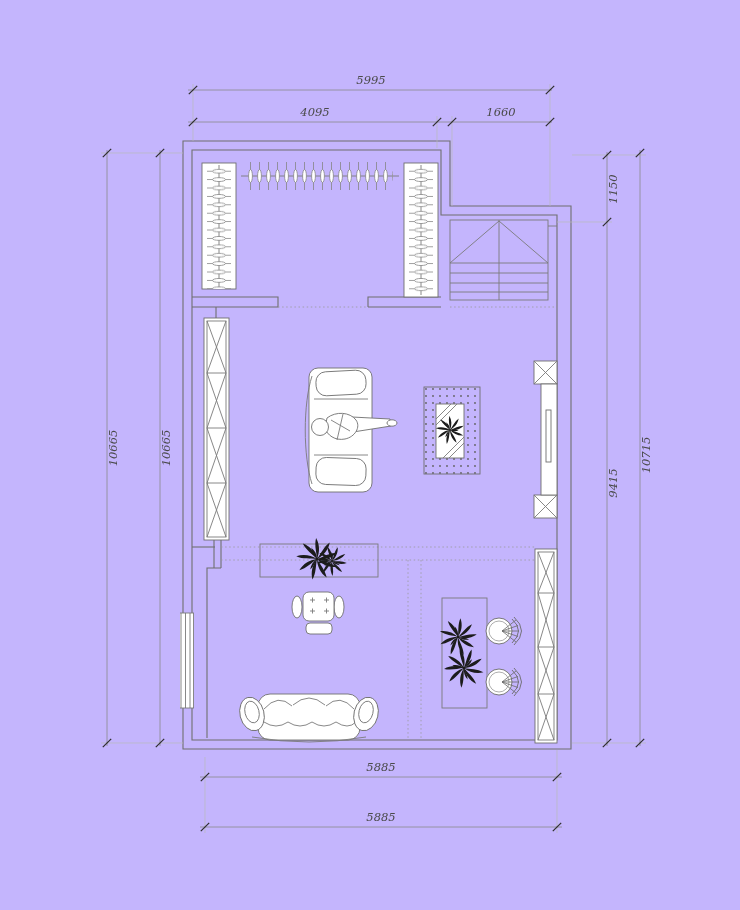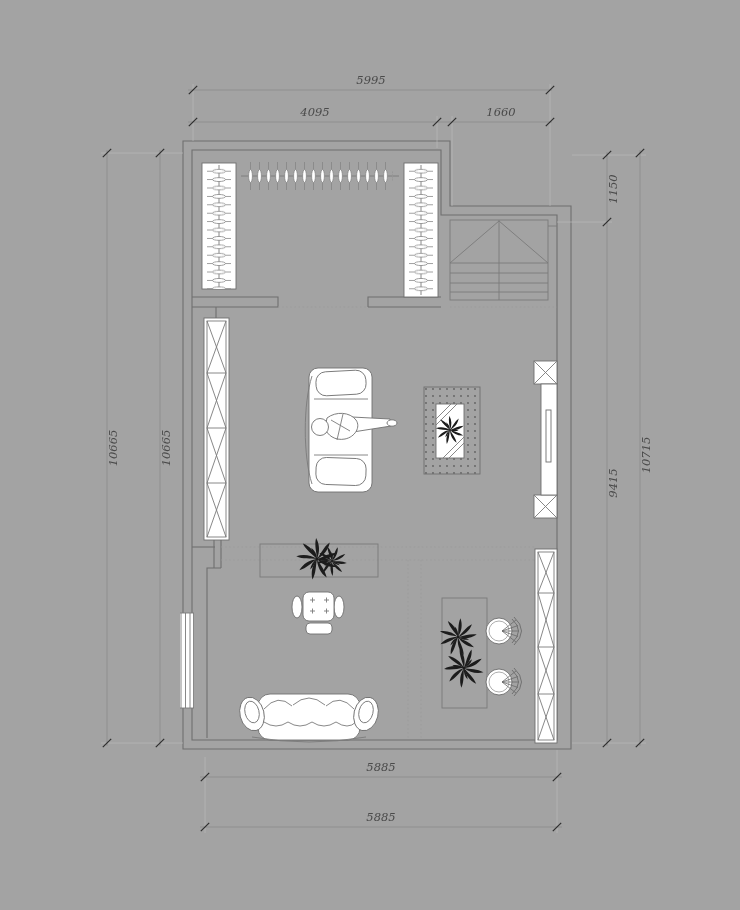--- a/index.html
+++ b/index.html
@@ -1,16 +1,16 @@
 <!DOCTYPE html>
 <html><head>
 <meta charset="utf-8">
 <style>
   html,body{margin:0;padding:0;background:#fff;}
-  #canvas{position:relative;width:740px;height:910px;background:#a3a3a3;overflow:hidden;
+  #canvas{position:relative;width:740px;height:910px;background:#c4b5fd;overflow:hidden;
           font-family:"DejaVu Serif", serif;}
   svg{position:absolute;left:0;top:0;}
   .w  {stroke:#6f6f6f;stroke-width:1.1;fill:none;}
   .t  {stroke:#7a7a7a;stroke-width:0.9;fill:none;}
   .f  {stroke:#6f6f6f;stroke-width:0.9;fill:#ffffff;}
   .dash{stroke:#9a9a9a;stroke-width:0.8;fill:none;stroke-dasharray:1.5 2.6;}
   .dim{stroke:#8a8a8a;stroke-width:0.8;fill:none;}
   .ext{stroke:#b9b9b9;stroke-width:0.7;fill:none;}
   .dimtxt{font:italic 11.5px "DejaVu Serif", serif;fill:#4a4a4a;}
 </style>

